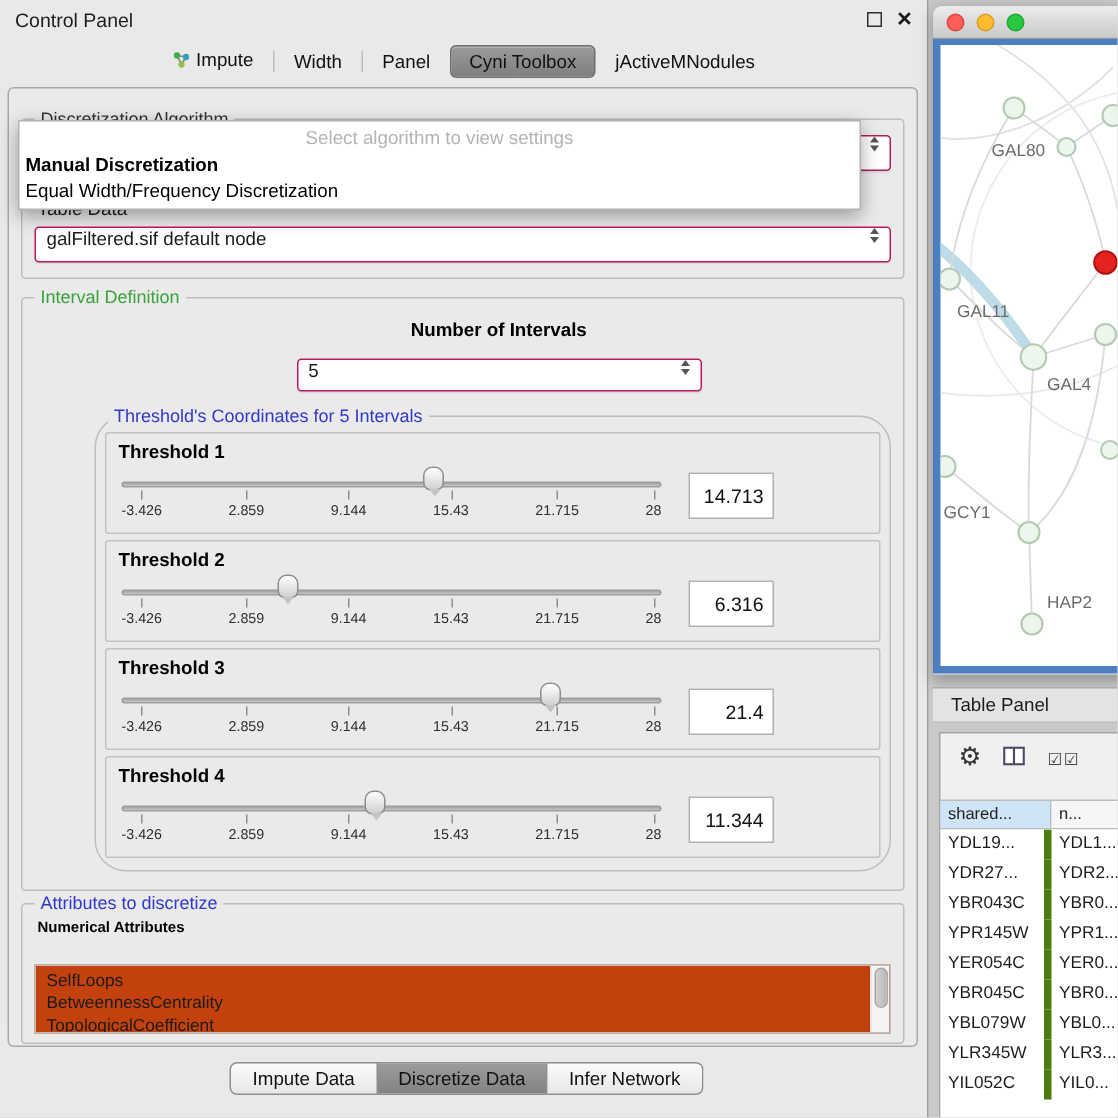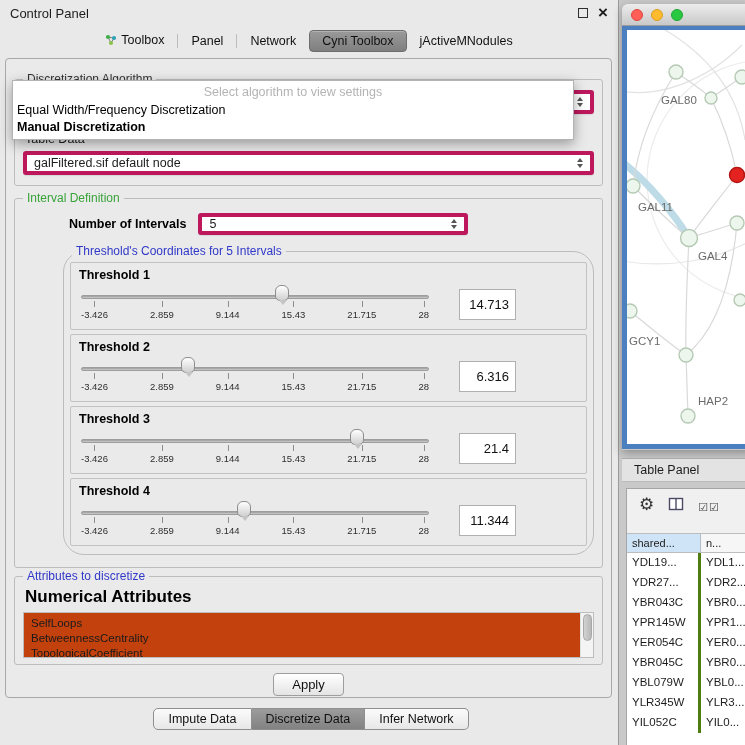--- a/index.html
+++ b/index.html
@@ -41,22 +41,22 @@
     position:absolute; top:-8px; left:8px; background:#eaeaea;
     padding:0 4px; font-size:12px; line-height:14px; white-space:nowrap;
   }
   .legend.gray { color:#333; }
   .legend.green { color:#39a339;text-align:center; }
   .legend.blue { color:#3038c8; }
 
   
   .group-algo { margin-top:14px; padding:10px 8px; }
   .combo {
-    display:flex; align-items:center; height:24px; background:#fff;
-    border:4px solid #be185d; border-radius:3px; padding:0 7px;
+    display:flex; align-items:flex-start; height:24px; background:#fff;
+    border:1px solid #be185d; border-radius:3px; padding:0 7px;
     box-shadow:0 1px 1px rgba(0,0,0,.08);
   }
   .combo-text { flex:1; font-size:12.5px; color:#1c1c1c; overflow:hidden; white-space:nowrap; }
   .combo-text.placeholder { color:#b5b5b5; }
   .combo-arrows { display:flex; flex-direction:column; gap:2px; align-items:center; }
   .tri-up { width:0; height:0; border-left:3.5px solid transparent; border-right:3.5px solid transparent; border-bottom:4.5px solid #555; }
   .tri-down { width:0; height:0; border-left:3.5px solid transparent; border-right:3.5px solid transparent; border-top:4.5px solid #555; }
   .table-data-label { margin-top:18px; font-size:12.5px; color:#1c1c1c; }
   .group-algo .combo + .table-data-label + .combo { margin-top:4px; }
   .group-algo .table-data-label { margin-left:2px; margin-bottom:5px; }
@@ -67,29 +67,29 @@
     background:#fff; border:1px solid #b3b3b3;
     box-shadow:0 4px 12px rgba(0,0,0,.35); padding:2px 0 3px;
     font-size:12.5px;
   }
   .popup-placeholder { color:#b4b4b4; text-align:center; padding:2px 0 3px; }
   .popup-item { padding:1px 4px 2px; color:#000; }
   .popup-item.bold { font-weight:bold; }
 
   
   .group-interval { margin-top:12px; padding:8px 6px 10px; }
-  .intervals-row { display:flex; align-items:center; gap:12px; margin:6px 0 4px 48px; }
+  .intervals-row { display:flex; align-items:center; gap:12px; margin:6px 0 4px 48px;flex-direction:column; }
   .intervals-label { font-weight:bold; font-size:12.5px; }
   .intervals-combo { width:270px; height:22px; }
 
   .group-thresholds { margin:16px 2px 2px 42px; padding:10px 6px 4px;border-radius:21px; }
 
   .tpanel { border:1px solid #c2c2c2; border-radius:2px; background:#eaeaea; padding:5px 8px 4px; margin-bottom:4px; }
   .tpanel-label { font-weight:bold; font-size:12.5px; margin-bottom:1px; }
-  .trow { display:flex; align-items:center; gap:28px; padding-right:62px; }
+  .trow { display:flex; align-items:center; gap:16px; padding-right:62px; }
   .slider-wrap { flex:1; position:relative; height:42px; }
   .track {
     position:absolute; left:2px; right:2px; top:12px; height:4px;
     background:#c7c7c7; border:1px solid #9d9d9d; border-radius:2px;
     box-shadow:inset 0 1px 1px rgba(0,0,0,.18);
   }
   .thumb {
     position:absolute; top:2px; width:14px; height:16px; margin-left:-7px;
     background:linear-gradient(#ffffff,#d0d0d0); border:1px solid #8d8d8d;
     border-radius:6px 6px 5px 5px; z-index:2;
@@ -103,21 +103,21 @@
   .scale span { position:relative; text-align:center; }
   .scale span::before { content:""; position:absolute; top:-8px; left:50%; width:1px; height:6px; background:#8e8e8e; }
   .value-box {
     width:57px; height:31px; background:#fff; border:1px solid #b0b0b0;
     display:flex; align-items:center; justify-content:flex-end;
     padding-right:6px; font-size:13px; color:#111; flex:none;
   }
 
   
   .group-attrs { margin-top:8px; padding:10px 8px 6px; }
-  .attrs-label { font-weight:bold; font-size:17px; margin:0 0 5px 2px; }
+  .attrs-label { font-weight:bold; font-size:10px; margin:0 0 19px 2px; }
   .listbox {
     position:relative; background:#c2410c; border:1px solid #bdbdbd;
     height:46px; overflow:hidden; font-size:11.5px; line-height:15px;
     padding:3px 16px 0 7px; color:#1b1b1b;
   }
   .list-scroll { position:absolute; right:0; top:0; bottom:0; width:13px; background:#f4f4f4; border-left:1px solid #e0e0e0; }
   .list-thumb { position:absolute; left:1.5px; top:1px; width:9px; height:27px; background:linear-gradient(90deg,#d2d2d2,#b8b8b8); border:1px solid #a8a8a8; border-radius:5px; }
 
   .apply-row { text-align:center; margin-top:8px; }
   .apply-btn {
@@ -163,21 +163,21 @@
   .tb-toolbar { height:44px; display:flex; align-items:flex-start; gap:14px; padding:7px 0 0 12px; }
   .gear-glyph { font-size:17px; color:#333; line-height:18px; }
   .check-glyph { font-size:11px; color:#444; letter-spacing:1px; line-height:18px; padding-top:2px; }
   .tb-header { display:flex; height:20px; border-top:1px solid #bdbdbd; border-bottom:1px solid #bdbdbd; font-size:11px; color:#222; }
   .th { padding:3px 0 0 5px; overflow:hidden; white-space:nowrap; }
   .th.c1 { width:74px; background:#cfe4f6; border-right:1px solid #aebecb; }
   .th.c2 { flex:1; background:#f6f6f6; }
   .tb-rows { background:#fff; height:193px; overflow:hidden; }
   .tb-row { display:flex; height:20px; font-size:11.5px; color:#1d1d1d; }
   .td { padding:3px 0 0 5px; overflow:hidden; white-space:nowrap; }
-  .td.c1 { width:74px; border-right:3px solid #4d7c0f; }
+  .td.c1 { width:74px; border-right:5px solid #4d7c0f; }
   .td.c2 { flex:1; }
 </style>
 </head>
 <body>
 
 <div class="root">
 
   <div class="control-panel">
 
     <div class="cp-titlebar">
@@ -192,26 +192,26 @@
       <span class="tab">
         <span class="net-ico">
           <svg width="12" height="12" viewBox="0 0 12 12">
             <line x1="3" y1="3" x2="9" y2="4" stroke="#7a7a7a" stroke-width="1"></line>
             <line x1="3" y1="3" x2="6" y2="9" stroke="#7a7a7a" stroke-width="1"></line>
             <line x1="9" y1="4" x2="6" y2="9" stroke="#7a7a7a" stroke-width="1"></line>
             <circle cx="3" cy="3" r="2.1" fill="#3fae49"></circle>
             <circle cx="9" cy="4" r="2.1" fill="#2fa3b5"></circle>
             <circle cx="6" cy="9" r="2.1" fill="#8bc34a"></circle>
           </svg>
-        </span><span>Toolbox</span>
+        </span><span>Impute</span>
       </span>
       <span class="tab-sep"></span>
+      <span class="tab"><span>Width</span></span>
+      <span class="tab-sep"></span>
       <span class="tab"><span>Panel</span></span>
-      <span class="tab-sep"></span>
-      <span class="tab"><span>Network</span></span>
       <span class="tab selected"><span>Cyni Toolbox</span></span>
       <span class="tab"><span>jActiveMNodules</span></span>
     </div>
 
     <div class="content">
 
       <div class="group group-algo">
         <span class="legend gray">Discretization Algorithm</span>
         <div class="combo">
           <span class="combo-text placeholder">Select algorithm to view settings</span>
@@ -340,22 +340,22 @@
       </div>
 
       <div class="apply-row">
         <button class="apply-btn">Apply</button>
       </div>
 
     </div>
 
     <div class="algo-popup">
       <div class="popup-placeholder">Select algorithm to view settings</div>
+      <div class="popup-item bold">Manual Discretization</div>
       <div class="popup-item">Equal Width/Frequency Discretization</div>
-      <div class="popup-item bold">Manual Discretization</div>
     </div>
 
     <div class="bottom-tabs">
       <span class="seg">Impute Data</span>
       <span class="seg selected">Discretize Data</span>
       <span class="seg">Infer Network</span>
     </div>
   </div>
 
   <div class="net-window">

